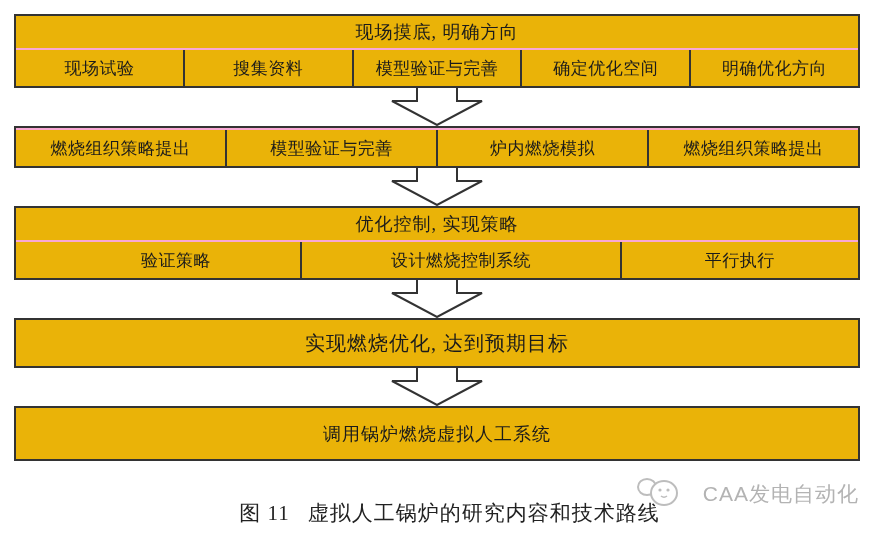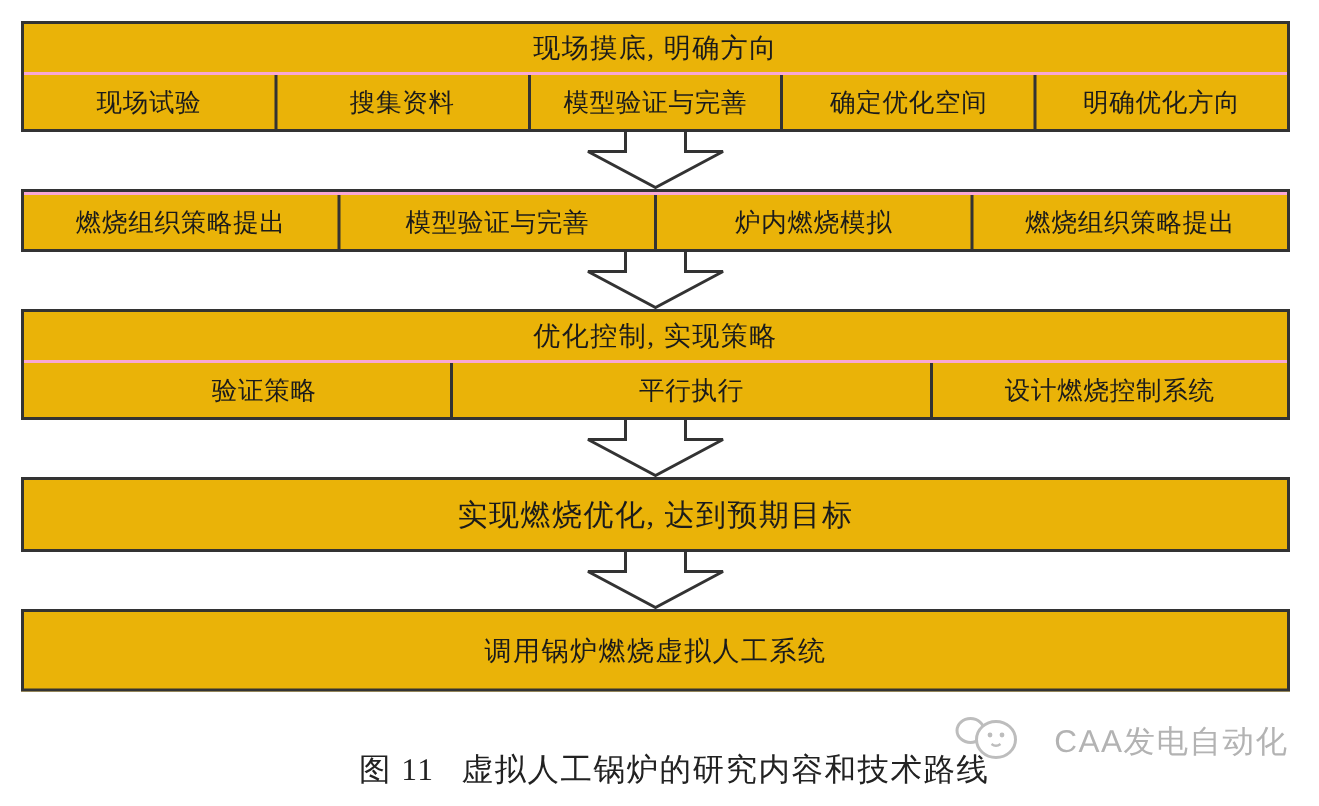--- a/index.html
+++ b/index.html
@@ -73,22 +73,22 @@
   <div class="arrow-gap">
     <svg width="96" height="38" viewBox="0 0 96 38">
       <path d="M28 0 L28 13 L3 13 L48 37 L93 13 L68 13 L68 0" fill="#ffffff" stroke="#333333" stroke-width="2"></path>
     </svg>
   </div>
 
   <div class="block">
     <div class="block-header">优化控制, 实现策略</div>
     <div class="block-row row-b3">
       <div class="cell">验证策略</div>
+      <div class="cell">设计燃烧控制系统</div>
       <div class="cell">平行执行</div>
-      <div class="cell">设计燃烧控制系统</div>
     </div>
   </div>
 
   <div class="arrow-gap">
     <svg width="96" height="38" viewBox="0 0 96 38">
       <path d="M28 0 L28 13 L3 13 L48 37 L93 13 L68 13 L68 0" fill="#ffffff" stroke="#333333" stroke-width="2"></path>
     </svg>
   </div>
 
   <div class="block">

